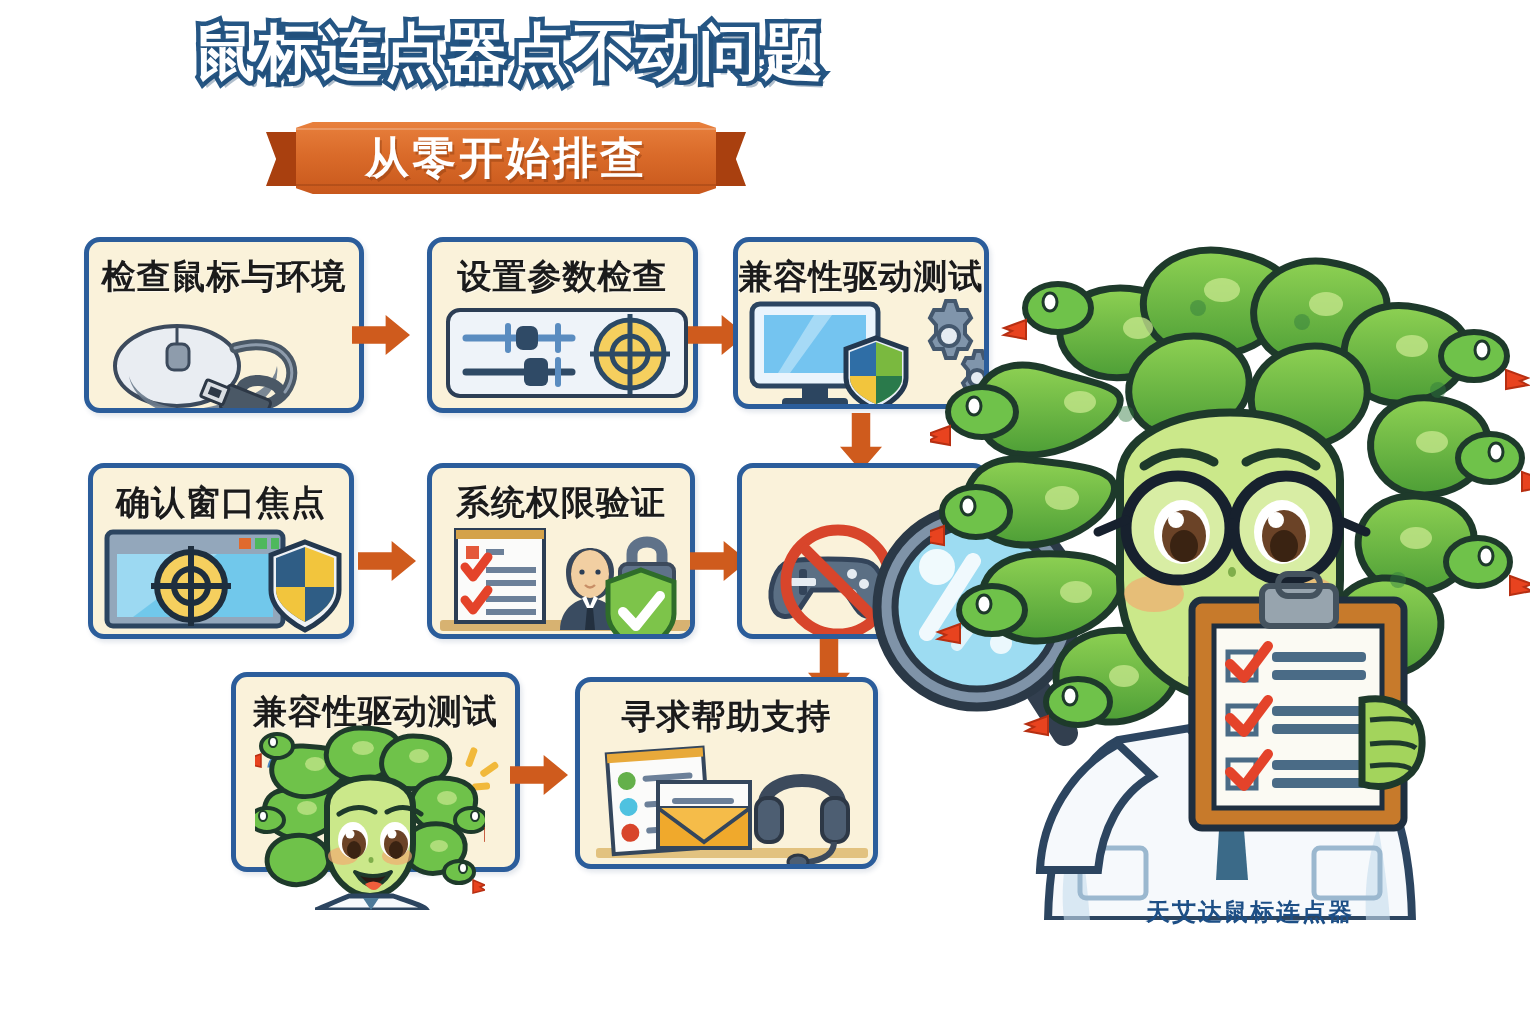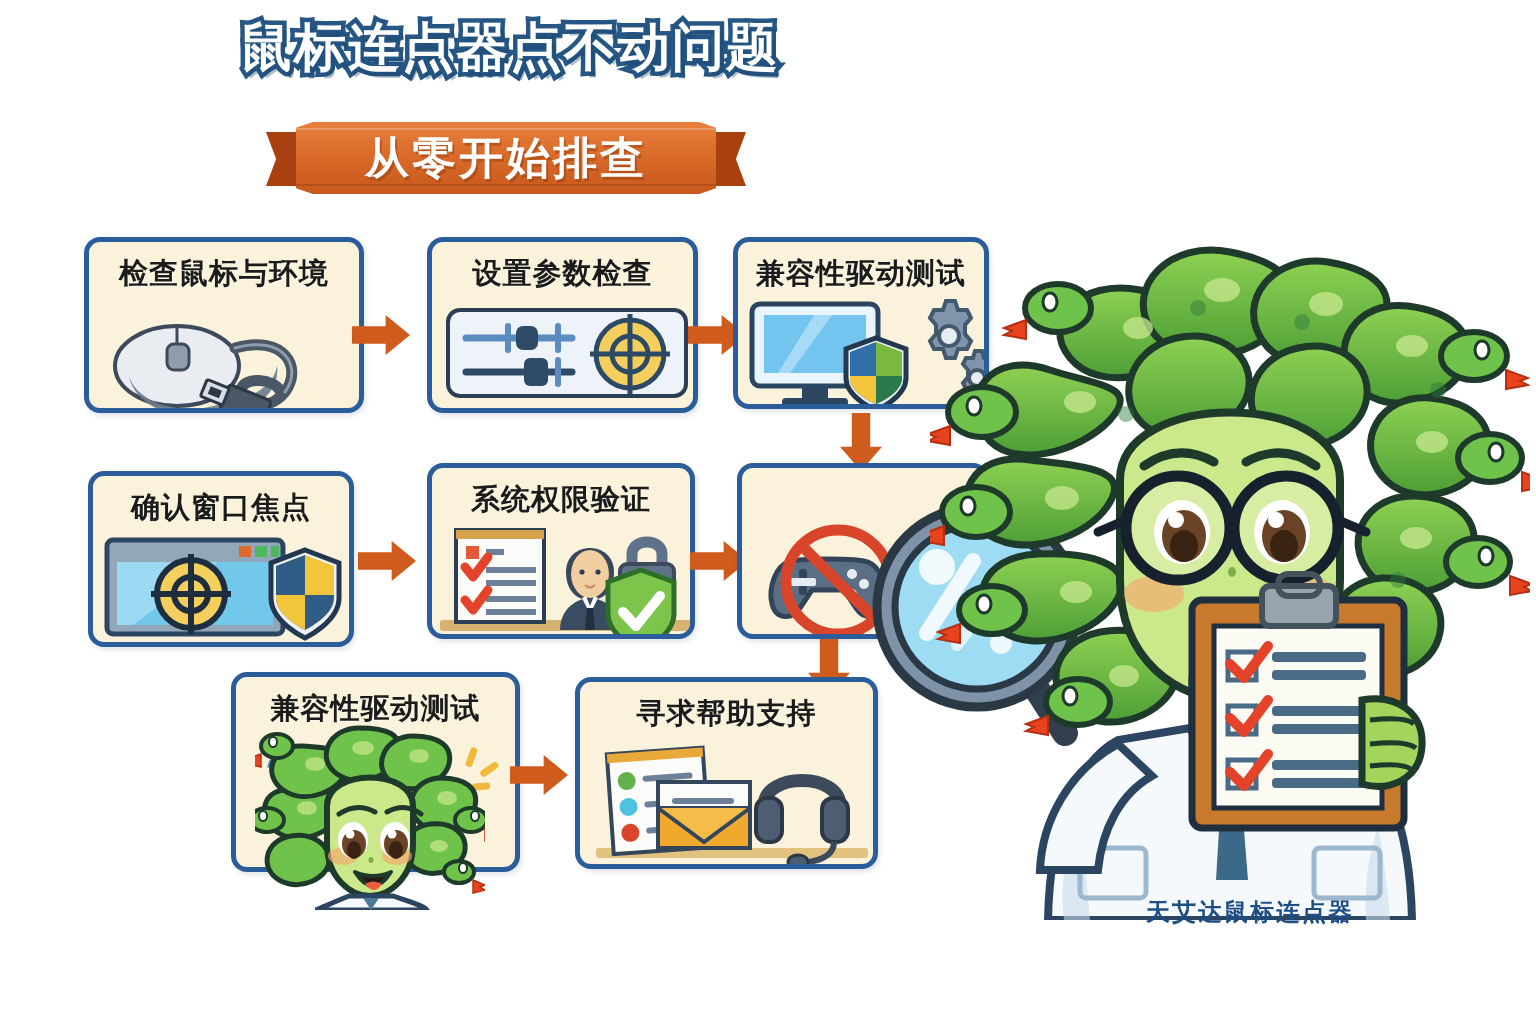--- a/index.html
+++ b/index.html
@@ -21,21 +21,21 @@
   }
 
   
   #title-area {
     position: absolute;
     left: 0; top: 20px;
     width: 1020px;
     text-align: center;
   }
   #main-title {
-    font-size: 52px;
+    font-size: 61px;
     font-weight: 700;
     letter-spacing: 2px;
     color: #ffffff;
     line-height: 1.05;
     -webkit-text-stroke: 9px #255684;
     paint-order: stroke fill;
     text-shadow: 4px 6px 0 rgba(30,70,110,.35);
     display: inline-block;
   }
 
@@ -82,21 +82,21 @@
     background: #faf2da;
     border: 5px solid #2b5d9b;
     border-radius: 16px;
     box-shadow: 2px 3px 5px rgba(40,70,110,.14);
     overflow: hidden;
   }
   .box-label {
     position: absolute;
     left: 0; right: 0; top: 12px;
     text-align: center;
-    font-size: 29px;
+    font-size: 34px;
     font-weight: 700;
     color: #1b1b1b;
     letter-spacing: 1px;
     text-shadow: 1px 1px 0 rgba(255,255,255,.55);
   }
   .box-art {
     position: absolute;
     left: 0; right: 0; top: 56px; bottom: 6px;
   }
 
@@ -211,21 +211,21 @@
           <circle cx="211" cy="38" r="10" fill="#e6ecf2"></circle>
           <path d="M228 60 l7 0 2 -7 7 0 2 7 7 0 3 6 -5 6 0 7 5 6 -3 6 -7 0 -2 7 -7 0 -2 -7 -7 0 -3 -6 5 -6 0 -7 -5 -6z"></path>
           <circle cx="239" cy="80" r="8" fill="#e6ecf2"></circle>
         </g>
       </svg>
     </div>
   </div>
 
   <div class="arrow-down" style="left:840px; top:413px;"></div>
 
-  <div class="box" style="left:88px; top:463px; width:266px; height:176px;margin-top:8px;">
+  <div class="box" style="left:88px; top:463px; width:266px; height:176px;">
     <div class="box-label">确认窗口焦点</div>
     <div class="box-art">
       <svg viewBox="0 0 266 114" width="266" height="114">
         <rect x="14" y="8" width="176" height="94" rx="6" fill="#93a7bb" stroke="#2c4560" stroke-width="5"></rect>
         <rect x="24" y="30" width="156" height="63" fill="#9cd9f2"></rect>
         <path d="M40 93 L124 30 L180 30 L180 93z" fill="#5fc0e8" opacity=".7"></path>
         <rect x="146" y="14" width="12" height="11" fill="#e06a2d"></rect>
         <rect x="162" y="14" width="12" height="11" fill="#4eb85c"></rect>
         <rect x="178" y="14" width="8" height="11" fill="#4eb85c"></rect>
         <circle cx="98" cy="62" r="34" fill="#f5cf5e" stroke="#1e2e3e" stroke-width="6"></circle>

